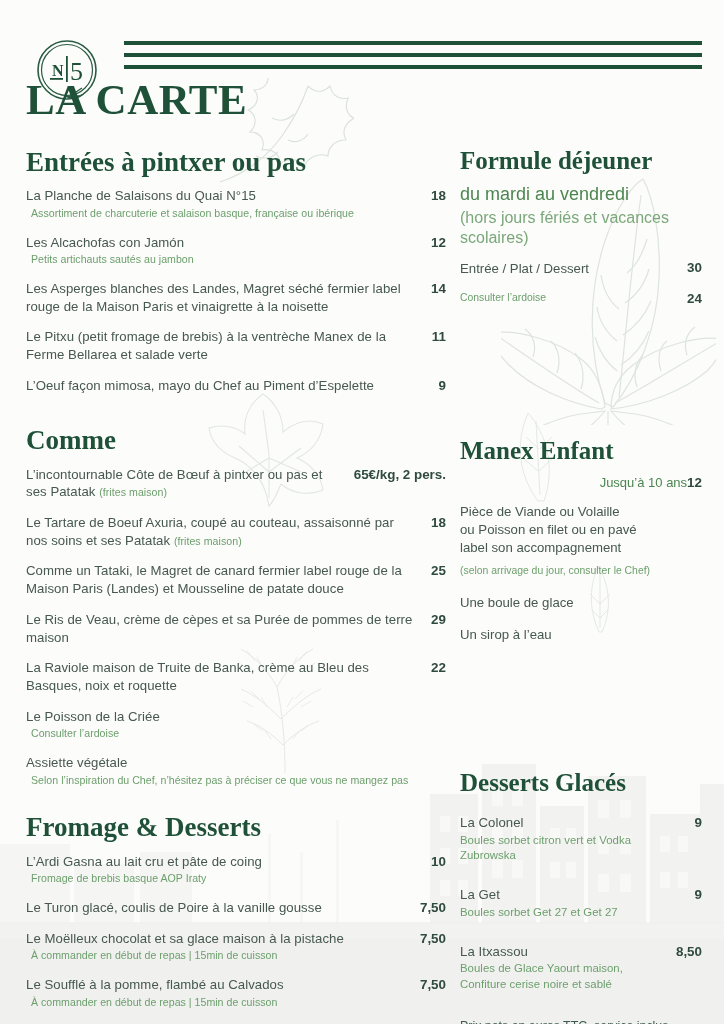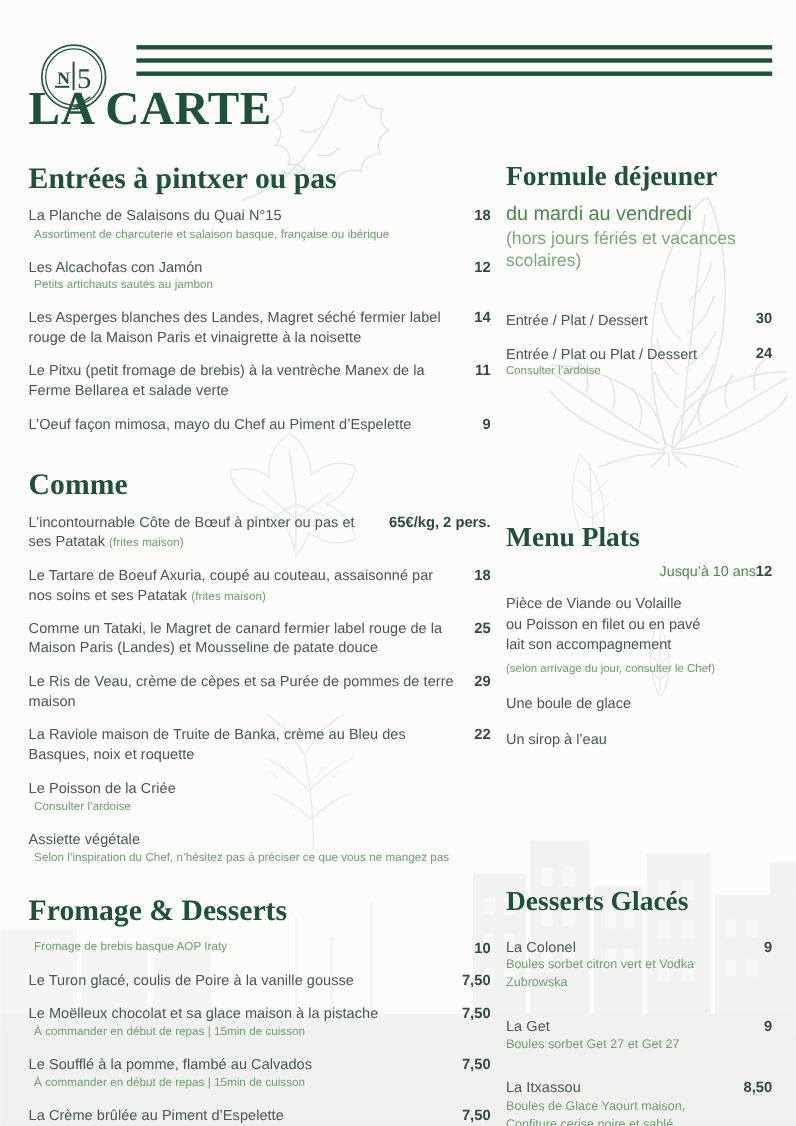--- a/index.html
+++ b/index.html
@@ -165,21 +165,21 @@
     line-height: 1.3;
     margin-top: 9px;
   }
   .sub-green-sm {
     color: #7aa87a;
     font-size: 16px;
     line-height: 1.3;
     margin-top: 1px;
   }
 
-  .formule-rows { margin-top: 33px; }
+  .formule-rows { margin-top: 11px; }
   .formule-row {
     display: flex;
     justify-content: space-between;
     align-items: flex-start;
     margin-bottom: 14px;
   }
   .formule-label {
     font-size: 13.2px;
     color: #46584f;
     line-height: 1.3;
@@ -593,20 +593,21 @@
         </div>
 
         <div class="gap-sect-md"></div>
 
         <div>
           <div class="sect-title lg">Fromage &amp; Desserts</div>
           <div class="rows">
 
             <div class="row">
               <div class="row-main">
+                <div class="row-name">L’Ardi Gasna au lait cru et pâte de coing</div>
                 <div class="row-desc">Fromage de brebis basque AOP Iraty</div>
               </div>
               <div class="row-price">10</div>
             </div>
 
             <div class="row">
               <div class="row-main">
                 <div class="row-name">Le Turon glacé, coulis de Poire à la vanille gousse</div>
               </div>
               <div class="row-price">7,50</div>
@@ -650,42 +651,41 @@
 
           <div class="formule-rows">
             <div class="formule-row">
               <div>
                 <div class="formule-label">Entrée / Plat / Dessert</div>
               </div>
               <div class="formule-price">30</div>
             </div>
             <div class="formule-row">
               <div>
-                <div class="formule-label">Entrée / Plat ou Plat / Dessert</div>
                 <div class="formule-note">Consulter l’ardoise</div>
               </div>
               <div class="formule-price">24</div>
             </div>
           </div>
         </div>
 
         <div style="height:118px"></div>
 
         <div>
-          <div class="sect-title rt">Menu Plats</div>
+          <div class="sect-title rt">Manex Enfant</div>
           <div class="enfant-rows">
             <div class="enfant-top">
               <div class="enfant-age">Jusqu’à 10 ans</div>
               <div class="enfant-price">12</div>
             </div>
 
             <div class="enfant-block">
               <div>Pièce de Viande ou Volaille</div>
               <div>ou Poisson en filet ou en pavé</div>
-              <div>lait son accompagnement</div>
+              <div>label son accompagnement</div>
             </div>
             <div class="enfant-sub">(selon arrivage du jour, consulter le Chef)</div>
 
             <div class="enfant-line">Une boule de glace</div>
             <div class="enfant-line">Un sirop à l’eau</div>
           </div>
         </div>
 
         <div style="height:128px"></div>
 

